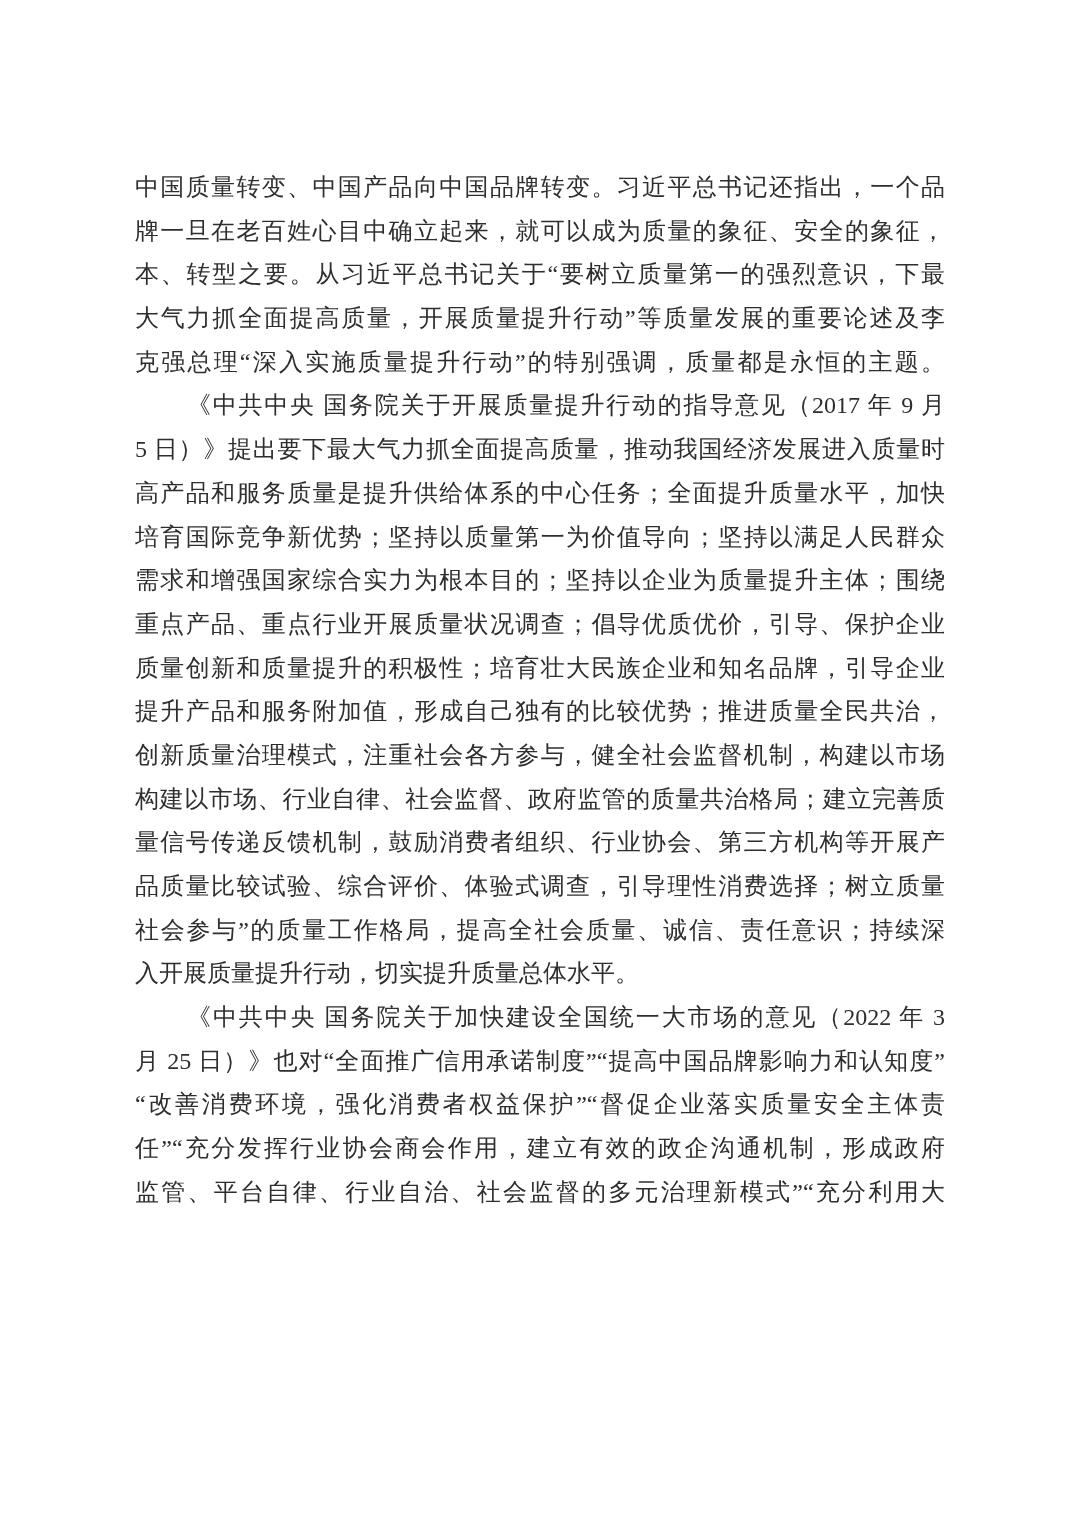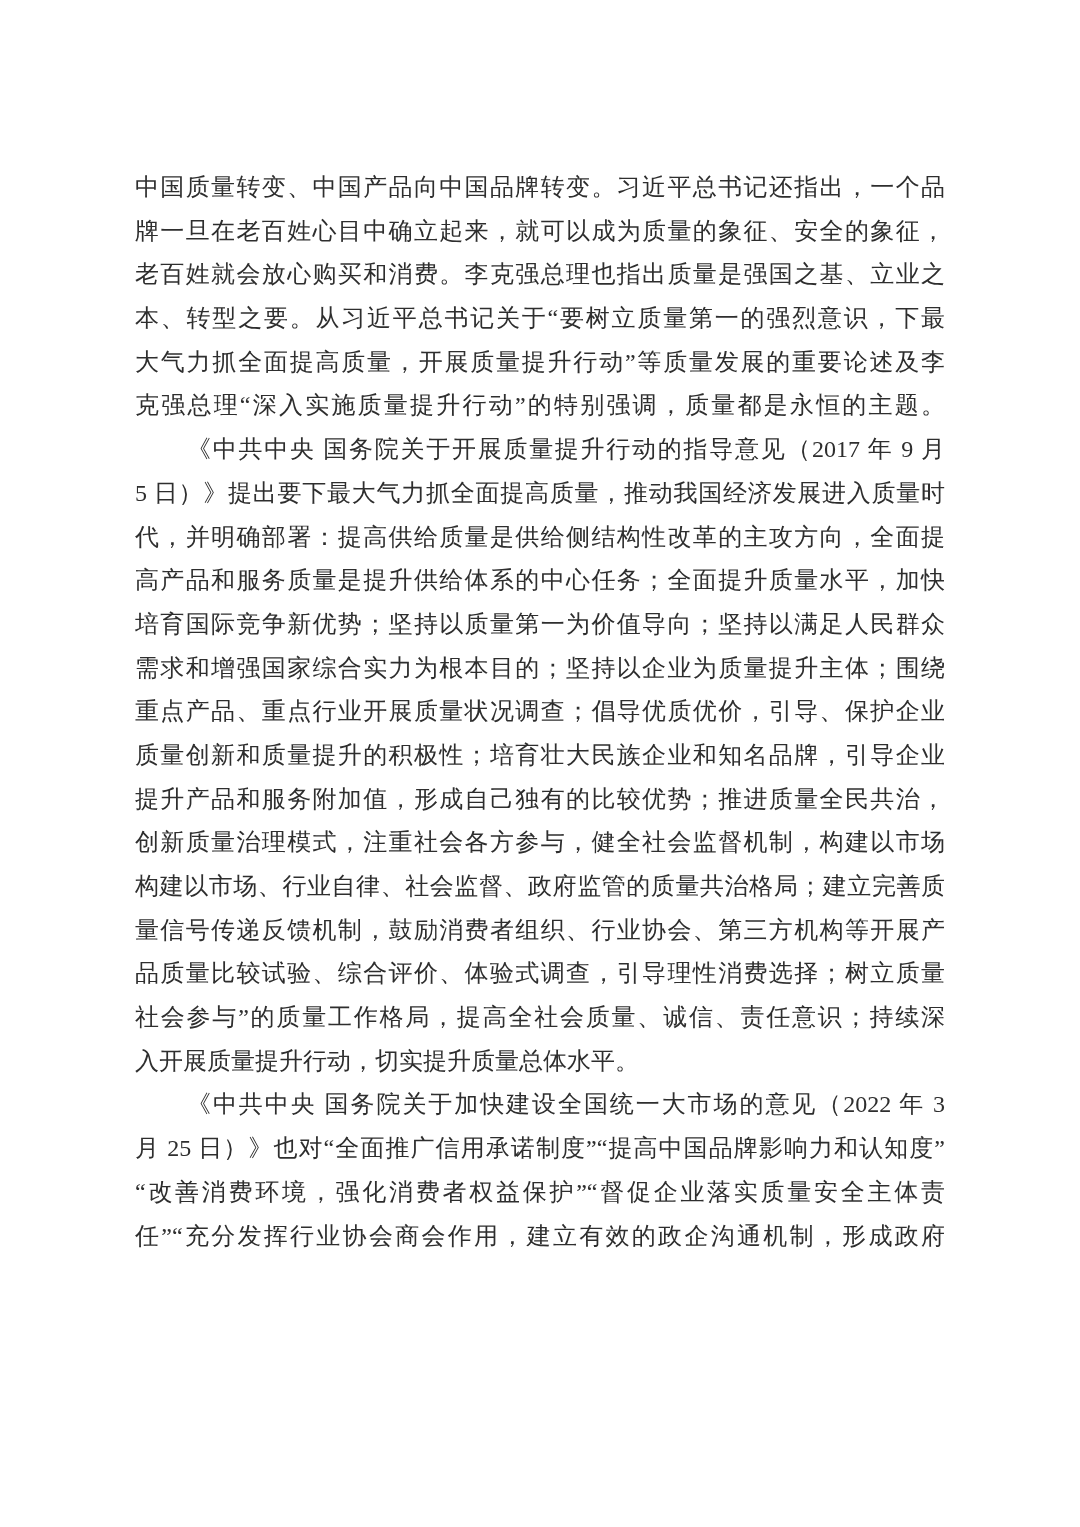--- a/index.html
+++ b/index.html
@@ -55,43 +55,42 @@
   }
 </style>
 </head>
 <body>
 
 <div class="page">
   <div class="text-body" id="text-body">
       <div class="paragraph">
         <div class="line">中国质量转变、中国产品向中国品牌转变。习近平总书记还指出，一个品</div>
         <div class="line">牌一旦在老百姓心目中确立起来，就可以成为质量的象征、安全的象征，</div>
-        <div class="line">老百姓就会放心购买和消费。李克强总理也指出质量是强国之基、立业之</div>
         <div class="line">本、转型之要。从习近平总书记关于“要树立质量第一的强烈意识，下最</div>
         <div class="line">大气力抓全面提高质量，开展质量提升行动”等质量发展的重要论述及李</div>
         <div class="line">克强总理“深入实施质量提升行动”的特别强调，质量都是永恒的主题。</div>
       </div>
       <div class="paragraph">
         <div class="line indent-first">《中共中央 国务院关于开展质量提升行动的指导意见（2017 年 9 月</div>
         <div class="line">5 日）》提出要下最大气力抓全面提高质量，推动我国经济发展进入质量时</div>
-        <div class="line">代，并明确部署：提高供给质量是供给侧结构性改革的主攻方向，全面提</div>
         <div class="line">高产品和服务质量是提升供给体系的中心任务；全面提升质量水平，加快</div>
         <div class="line">培育国际竞争新优势；坚持以质量第一为价值导向；坚持以满足人民群众</div>
         <div class="line">需求和增强国家综合实力为根本目的；坚持以企业为质量提升主体；围绕</div>
         <div class="line">重点产品、重点行业开展质量状况调查；倡导优质优价，引导、保护企业</div>
         <div class="line">质量创新和质量提升的积极性；培育壮大民族企业和知名品牌，引导企业</div>
         <div class="line">提升产品和服务附加值，形成自己独有的比较优势；推进质量全民共治，</div>
         <div class="line">创新质量治理模式，注重社会各方参与，健全社会监督机制，构建以市场</div>
         <div class="line">构建以市场、行业自律、社会监督、政府监管的质量共治格局；建立完善质</div>
         <div class="line">量信号传递反馈机制，鼓励消费者组织、行业协会、第三方机构等开展产</div>
         <div class="line">品质量比较试验、综合评价、体验式调查，引导理性消费选择；树立质量</div>
         <div class="line">社会参与”的质量工作格局，提高全社会质量、诚信、责任意识；持续深</div>
         <div class="line flush-left-last">入开展质量提升行动，切实提升质量总体水平。</div>
       </div>
       <div class="paragraph">
         <div class="line indent-first">《中共中央 国务院关于加快建设全国统一大市场的意见（2022 年 3</div>
         <div class="line">月 25 日）》也对“全面推广信用承诺制度”“提高中国品牌影响力和认知度”</div>
         <div class="line">“改善消费环境，强化消费者权益保护”“督促企业落实质量安全主体责</div>
         <div class="line">任”“充分发挥行业协会商会作用，建立有效的政企沟通机制，形成政府</div>
+        <div class="line">监管、平台自律、行业自治、社会监督的多元治理新模式”“充分利用大</div>
       </div>
     </div>
   <div class="page-number">— 5 —</div>
 </div>
 
 </body></html>

